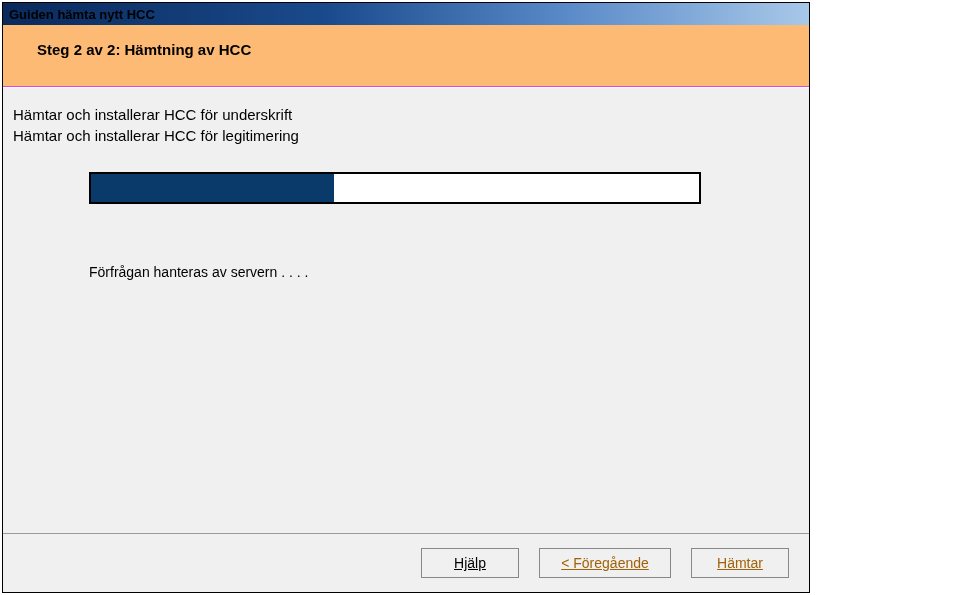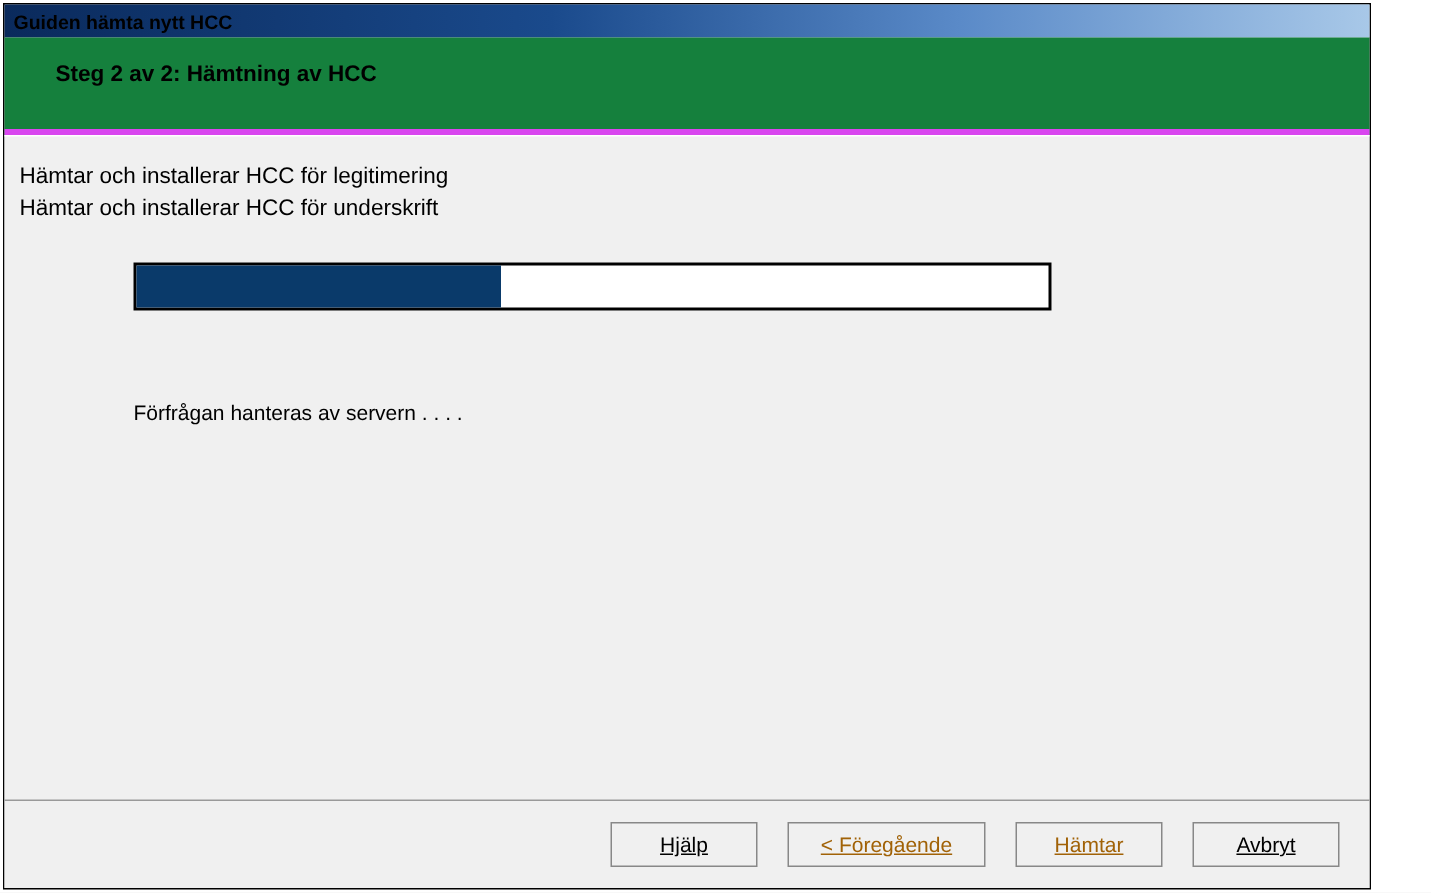--- a/index.html
+++ b/index.html
@@ -6,42 +6,42 @@
       box-sizing: border-box;
       margin: 0;
       padding: 0;
     }
     body {
       font-family: Arial, sans-serif;
       background: #fff;
       padding: 2px;
     }
     .window {
-      width: 912px;
+      width: 808px;
       height: 591px;
       border: 1px solid #000;
       background: #f0f0f0;
       display: flex;
       flex-direction: column;
     }
     .title-bar {
       height: 22px;
       background: linear-gradient(to right, #0a2a5c 0%, #1a4a8c 40%, #5a8ac8 70%, #a8c8e8 100%);
       padding: 2px 6px;
       display: flex;
       align-items: center;
     }
     .title-bar-text {
       font-size: 13px;
       font-weight: bold;
       color: #000;
     }
     .header-section {
-      background: #15803d;
-      border-bottom: 4px solid #d946ef;
+      background: #fdba74;
+      border-bottom: 1px solid #d946ef;
       padding: 16px 8px 28px 34px;
     }
     .step-title {
       font-size: 15px;
       font-weight: bold;
       color: #000;
     }
     .content-section {
       flex: 1;
       background: #f0f0f0;
@@ -106,29 +106,28 @@
 <div class="window">
   <div class="title-bar">
     <span class="title-bar-text">Guiden hämta nytt HCC</span>
   </div>
 
   <div class="header-section">
     <div class="step-title">Steg 2 av 2: Hämtning av HCC</div>
   </div>
 
   <div class="content-section">
+    <div class="status-line">Hämtar och installerar HCC för underskrift</div>
     <div class="status-line">Hämtar och installerar HCC för legitimering</div>
-    <div class="status-line">Hämtar och installerar HCC för underskrift</div>
 
     <div class="progress-container">
       <div class="progress-fill" style="width:40%"></div>
     </div>
 
     <div class="server-message">Förfrågan hanteras av servern . . . .</div>
   </div>
 
   <div class="button-bar">
     <button class="btn">Hjälp</button>
     <button class="btn btn-wide" disabled="">&lt; Föregående</button>
     <button class="btn" disabled="">Hämtar</button>
-    <button class="btn">Avbryt</button>
   </div>
 </div>
 
 </body></html>

